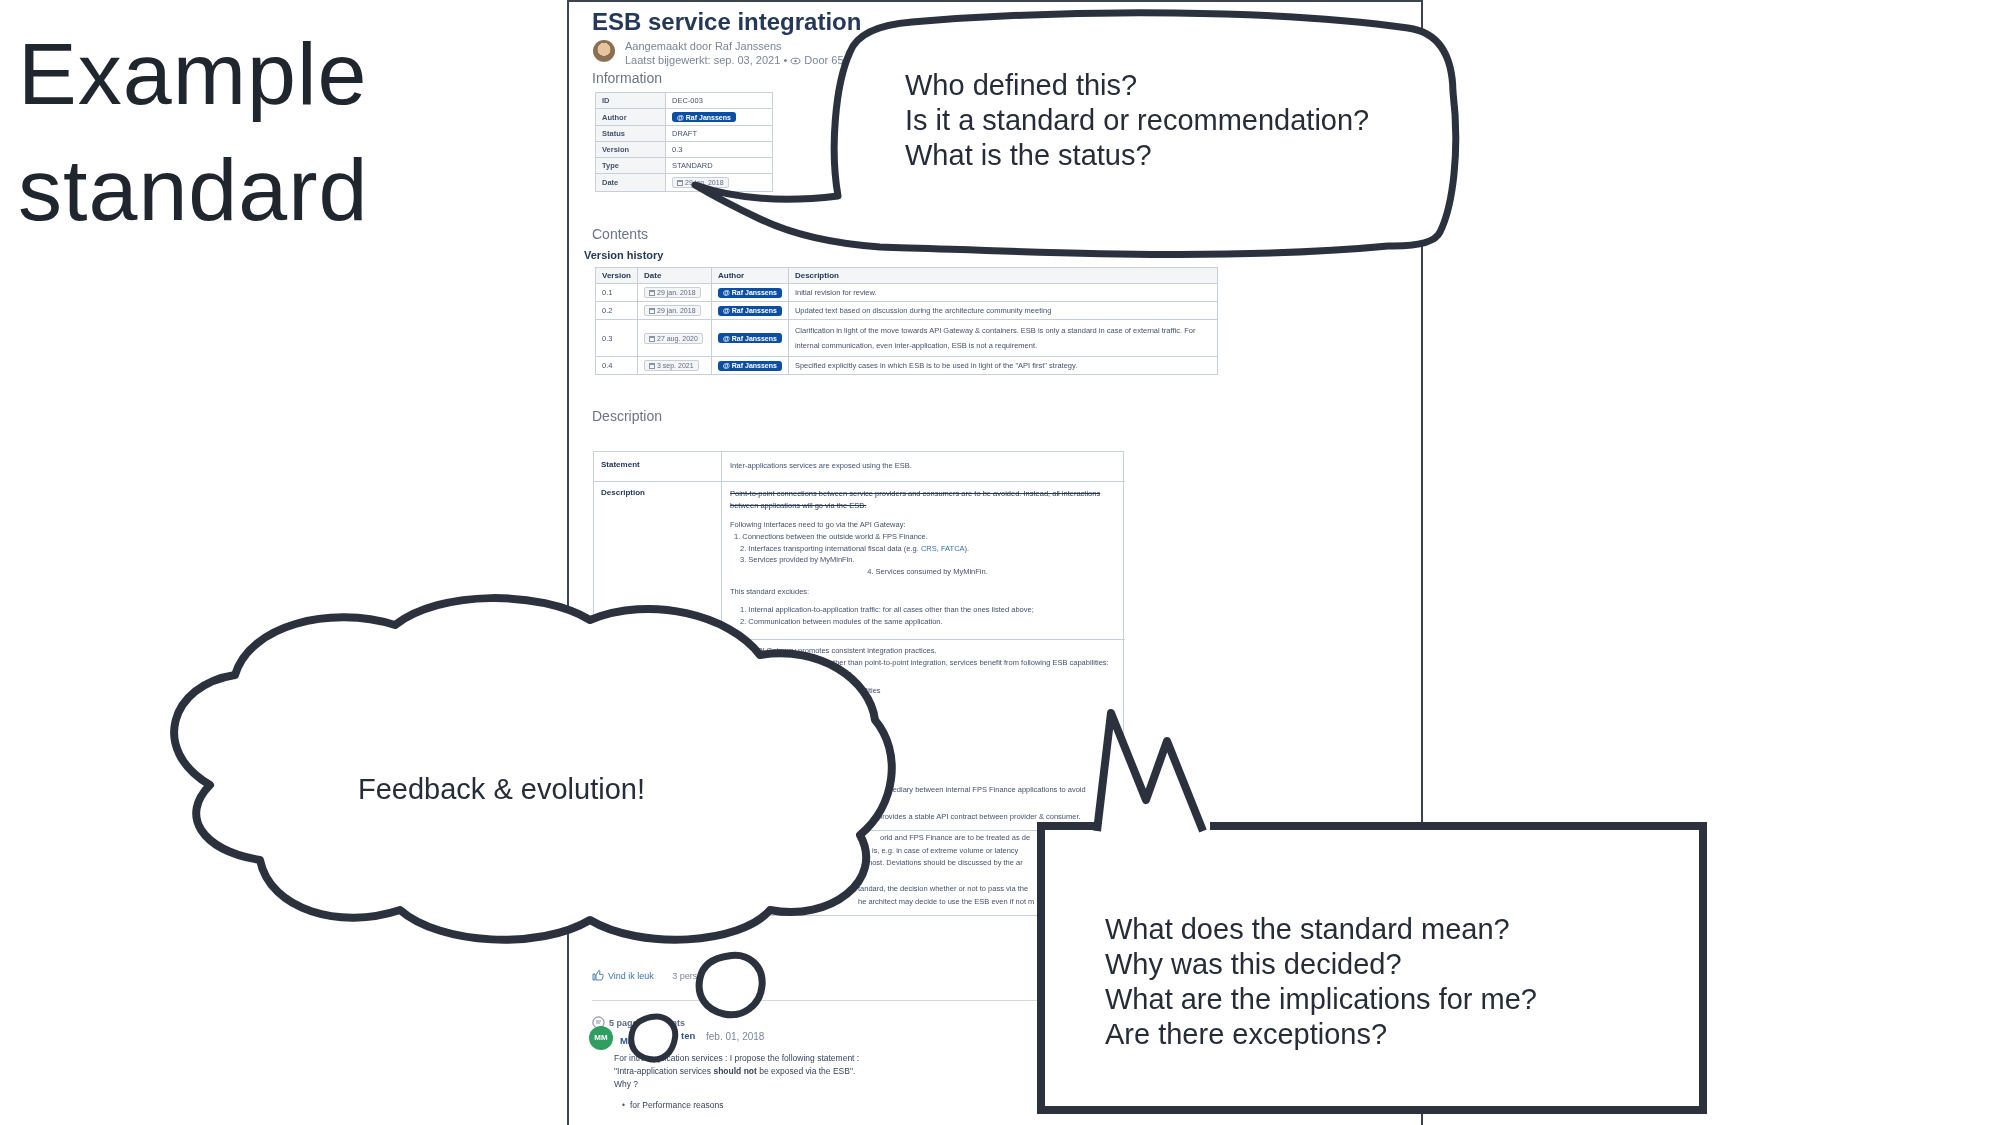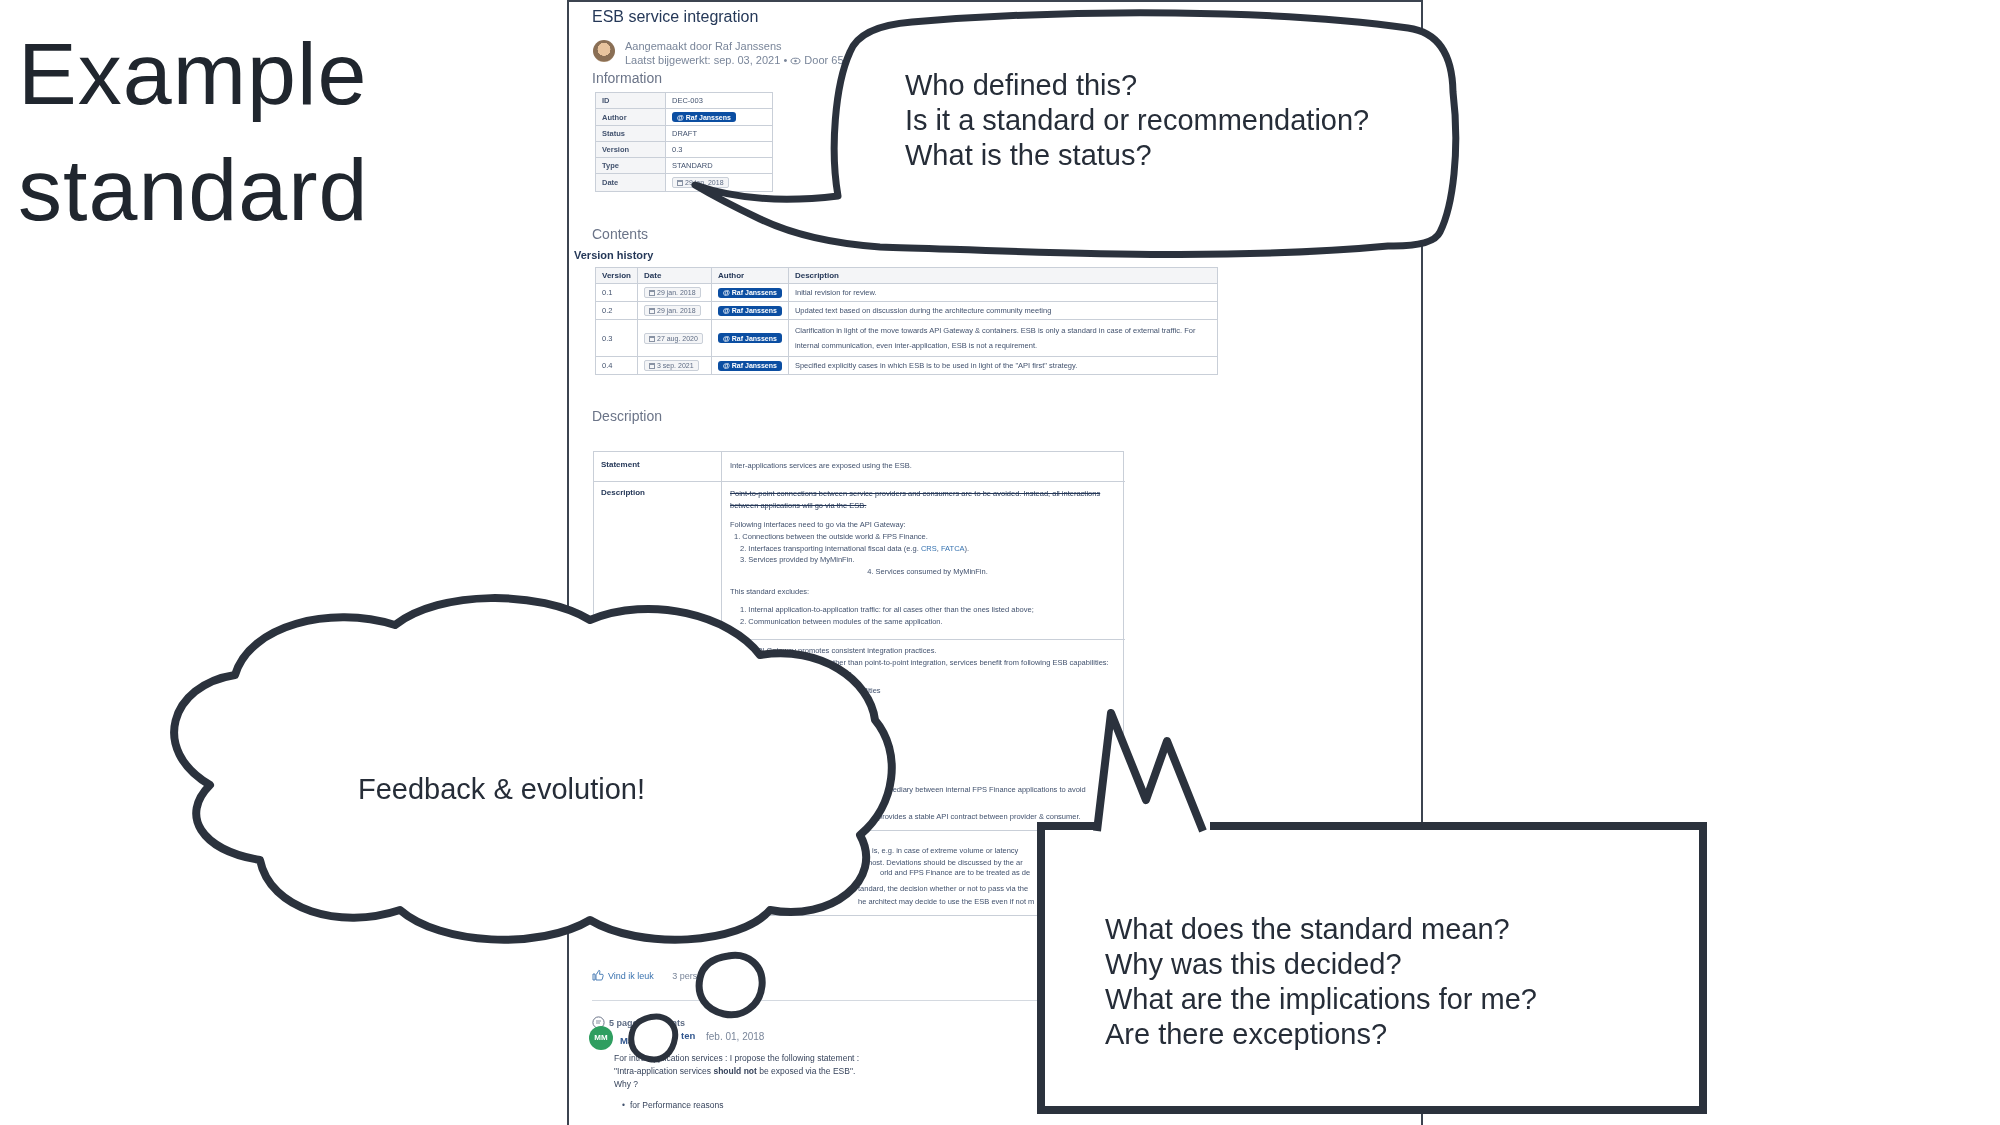--- a/index.html
+++ b/index.html
@@ -9,21 +9,21 @@
 
   
   #slide-title { left:18px; top:16px; font-size:88px; line-height:1.32; color:#20262e;
                  font-weight:400; letter-spacing:1px; z-index:2; }
 
   
   #page { left:567px; top:0; width:856px; height:1125px; background:#fff;
           border-left:2px solid #3c4450; border-right:2px solid #3c4450; border-top:2px solid #3c4450;
           z-index:1; }
   #page .abs { position:absolute; }
-  .pg-title { left:23px; top:6px; font-size:16px; font-weight:400; color:#253858; }
+  .pg-title { left:23px; top:6px; font-size:24px; font-weight:700; color:#253858; }
   .avatar-photo { left:24px; top:38px; width:22px; height:22px; border-radius:50%;
         background:radial-gradient(circle at 50% 42%, #e8c49e 0 38%, #8a6f55 39% 70%, #a3876a 71%); }
   .byline { font-size:11px; color:#7a869a; }
   .muted-h { font-size:14px; color:#6b7488; font-weight:400; }
   .sub-h  { font-size:11px; color:#253858; font-weight:700; }
 
   table.ctable { border-collapse:collapse; }
   .ctable td, .ctable th { border:1px solid #c9cfd8; font-size:7.5px; color:#42526e;
         padding:3px 6px; vertical-align:middle; text-align:left; }
   .ctable th { background:#f4f5f7; color:#253858; font-weight:700; font-size:8px; }
@@ -109,21 +109,21 @@
       <td>STANDARD</td>
         </tr>
     <tr>
       <td class="lbl">Date</td>
       <td><span class="lozenge-date"><span class="cal"></span><span>29 jan. 2018</span></span></td>
         </tr>
   </tbody>
     </table>
 
   <div class="abs muted-h" style="left:23px; top:224px;">Contents</div>
-  <div class="abs sub-h" style="left:5px; top:247px;text-align:center;">Version history</div>
+  <div class="abs sub-h" style="left:15px; top:247px;text-align:center;">Version history</div>
 
   <table class="abs ctable" style="left:26px; top:265px; width:623px;">
     <tbody>
         <tr>
       <th style="width:42px;">Version</th>
       <th style="width:74px;">Date</th>
       <th style="width:64px;">Author</th>
       <th>Description</th>
     </tr>
     <tr>
@@ -186,21 +186,21 @@
       <div class="bullet" style="margin-left:32px;">A central service registry</div>
     </div>
   </div>
 
   <div class="frag" style="left:159px; top:684px;">ssage and protocol transformation capabilities</div>
   <div class="frag" style="left:146px; top:698px;">ed logging</div>
   <div class="frag" style="left:186px; top:712px;">monitoring</div>
   <div class="frag" style="left:201px; top:726px;">on of API calls</div>
   <div class="frag" style="left:297px; top:783px;">s intermediary between internal FPS Finance applications to avoid</div>
   <div class="frag" style="left:309px; top:810px;">provides a stable API contract between provider &amp; consumer.</div>
-  <div class="frag" style="left:311px; top:866px;">orld and FPS Finance are to be treated as de</div>
+  <div class="frag" style="left:311px; top:831px;">orld and FPS Finance are to be treated as de</div>
   <div class="frag" style="left:303px; top:844px;">is, e.g. in case of extreme volume or latency</div>
   <div class="frag" style="left:299px; top:856px;">host. Deviations should be discussed by the ar</div>
   <div class="frag" style="left:289px; top:882px;">tandard, the decision whether or not to pass via the</div>
   <div class="frag" style="left:289px; top:895px;">he architect may decide to use the ESB even if not m</div>
 
   <div class="abs" style="left:23px; top:963px;">
     <span style="display:inline-block;vertical-align:-2px;margin-right:4px;">
       <svg width="12" height="12" viewBox="0 0 12 12">
           <path d="M1 5h2v6H1z M4 11h5.2c.6 0 1-.4 1.1-.9l.9-3.6c.1-.6-.3-1.2-1-1.2H7.5l.4-2.6C8 1.9 7.5 1.3 6.9 1.3L4.7 5 4 5.6z" fill="none" stroke="#3b73af" stroke-width="0.9"></path>
         </svg>

